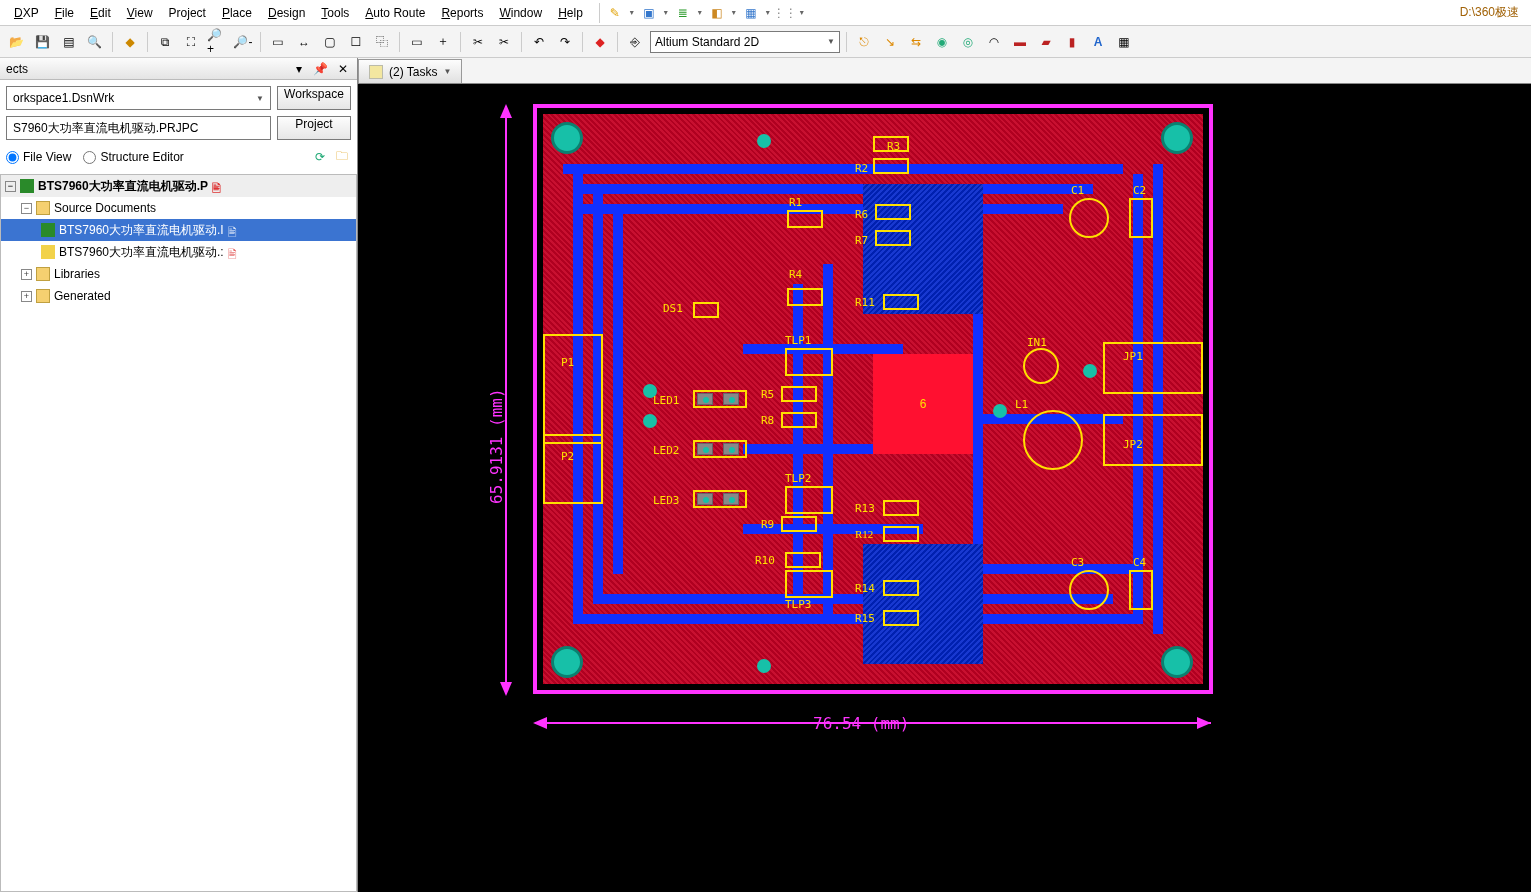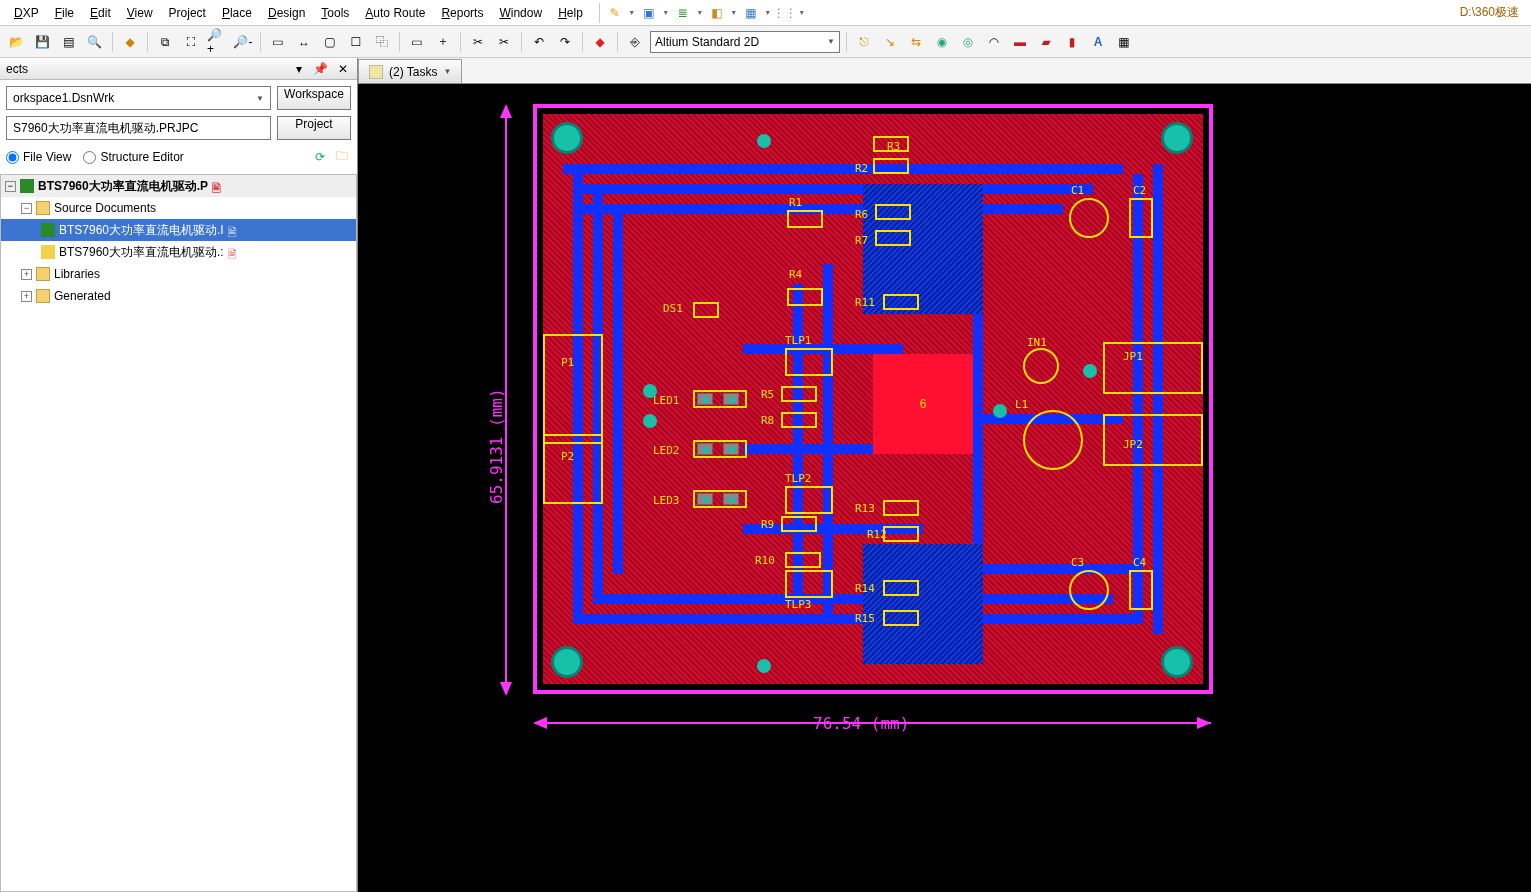--- a/index.html
+++ b/index.html
@@ -362,21 +362,21 @@
         <div class="comp-lbl" style="left:362px; top:130px;">R7</div>
           <div class="comp" style="left:382px; top:126px; width:36px; height:16px;"></div>
         <div class="comp-lbl" style="left:268px; top:310px;">R8</div>
           <div class="comp" style="left:288px; top:308px; width:36px; height:16px;"></div>
         <div class="comp-lbl" style="left:268px; top:414px;">R9</div>
           <div class="comp" style="left:288px; top:412px; width:36px; height:16px;"></div>
         <div class="comp-lbl" style="left:262px; top:450px;">R10</div>
           <div class="comp" style="left:292px; top:448px; width:36px; height:16px;"></div>
         <div class="comp-lbl" style="left:362px; top:192px;">R11</div>
           <div class="comp" style="left:390px; top:190px; width:36px; height:16px;"></div>
-        <div class="comp-lbl" style="left:374px; top:424px;">R12</div>
+        <div class="comp-lbl" style="left:362px; top:424px;font-family:Liberation Serif, serif;">R12</div>
           <div class="comp" style="left:390px; top:422px; width:36px; height:16px;"></div>
         <div class="comp-lbl" style="left:362px; top:398px;">R13</div>
           <div class="comp" style="left:390px; top:396px; width:36px; height:16px;"></div>
         <div class="comp-lbl" style="left:362px; top:478px;">R14</div>
           <div class="comp" style="left:390px; top:476px; width:36px; height:16px;"></div>
         <div class="comp-lbl" style="left:362px; top:508px;">R15</div>
           <div class="comp" style="left:390px; top:506px; width:36px; height:16px;"></div>
 
         <div class="comp-lbl" style="left:534px; top:232px;">IN1</div>
         <div class="circ-y" style="left:530px; top:244px; width:36px; height:36px;"></div>

